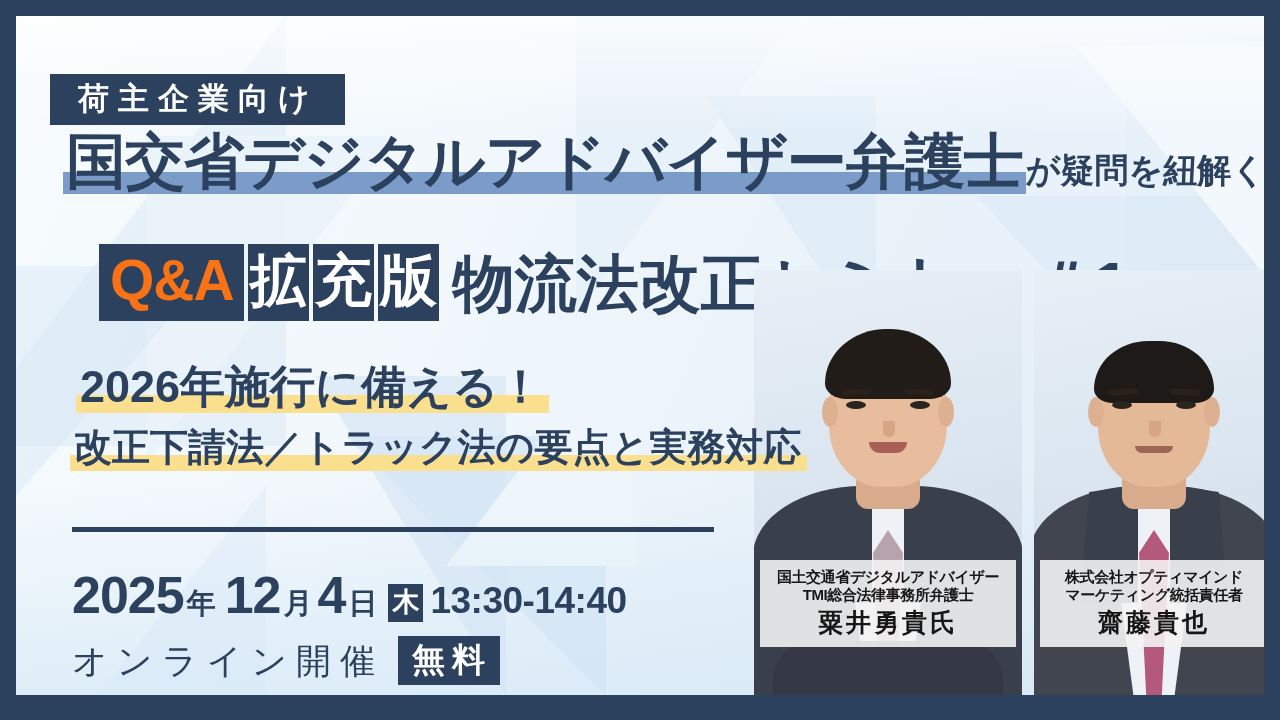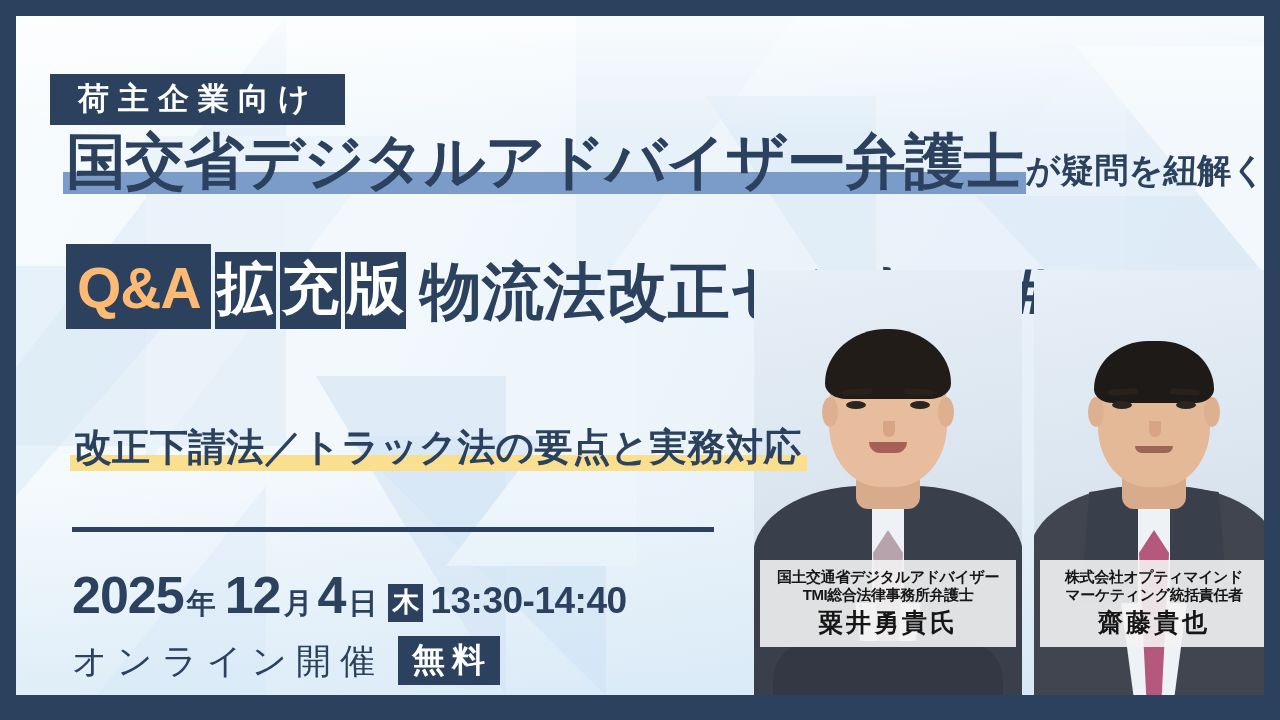--- a/index.html
+++ b/index.html
@@ -154,26 +154,27 @@
     left: 50px;
     top: 228px;
     white-space: nowrap;
     line-height: 1;
     display: flex;
     align-items: flex-end;
   }
   .qa-box {
     display: inline-block;
     background: #2b415e;
-    color: #fdba74;
+    color: #f97316;
     font-size: 57px;
     font-weight: 900;
-    padding: 16px 10px 12px 11px;
+    padding: 8px 10px 12px 11px;
     line-height: 1;
     letter-spacing: -1px;
+    margin-left: 33px;
   }
   .kbox {
     display: inline-block;
     background: #2b415e;
     color: #ffffff;
     font-size: 57px;
     font-weight: 900;
     line-height: 1;
     padding: 8px 2px 12px 2px;
     margin-left: 4px;
@@ -522,20 +523,23 @@
       </div>
 
       <div class="head2">
         <span class="qa-box">Q&amp;A</span>
           <span class="kbox">拡</span>
           <span class="kbox">充</span>
           <span class="kbox">版</span>
           <span class="plain">物流法改正セミナー ＃1</span>
       </div>
 
+      <div class="sub1">
+        <span class="mark">2026年施行に備える！</span>
+      </div>
       <div class="sub2">
         <span class="mark">改正下請法／トラック法の要点と実務対応</span>
       </div>
 
       <div class="divider"></div>
 
       <div class="dateline">
         <span class="d-big">2025</span>
         <span class="d-unit">年</span>
         <span class="d-big">12</span>

